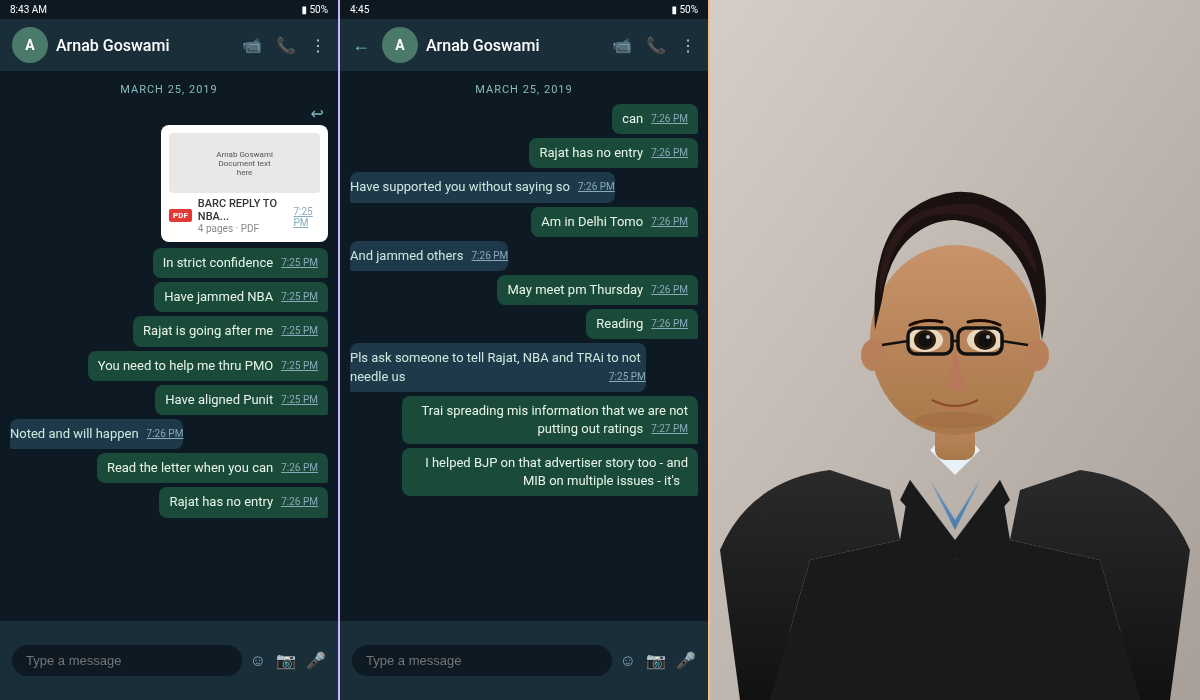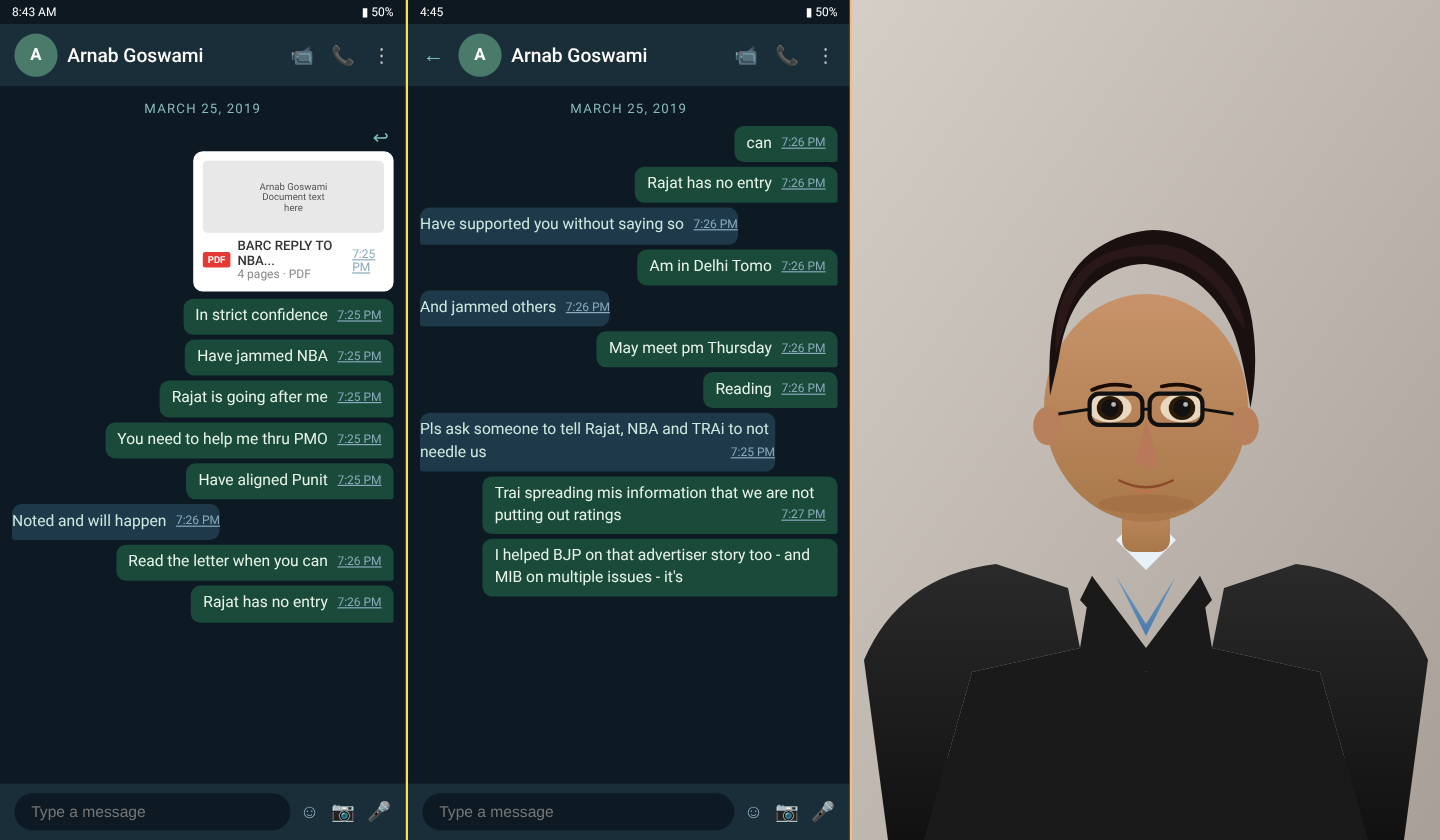--- a/index.html
+++ b/index.html
@@ -19,21 +19,21 @@
     }
 
     
     .phone-left {
       width: 340px;
       height: 700px;
       background: #0a1a2a;
       display: flex;
       flex-direction: column;
       flex-shrink: 0;
-      border-right: 2px solid #fde047;
+      border-right: 2px solid #c4b5fd;
       overflow: hidden;
     }
 
     
     .phone-middle {
       width: 370px;
       height: 700px;
       background: #0d1f2d;
       display: flex;
       flex-direction: column;
@@ -127,20 +127,21 @@
     .bubble-sent {
       background: #1a4a3a;
       color: #e8f5e8;
       border-radius: 8px 8px 2px 8px;
       padding: 6px 10px;
       font-size: 13px;
       align-self: flex-end;
       max-width: 85%;
       position: relative;
       line-height: 1.4;
+      text-align: right;
     }
 
     
     .bubble-received {
       background: #1e3a4a;
       color: #d0e8e0;
       border-radius: 8px 8px 8px 2px;
       padding: 6px 0;
       font-size: 13px;
       align-self: flex-start;
@@ -202,21 +203,21 @@
     }
 
     .attachment-meta {
       font-size: 10px;
       color: #888;
     }
 
     
     .type-bar {
       background: #1a2e3a;
-      padding: 8px 12px;
+      padding: 24px 12px;
       display: flex;
       align-items: center;
       gap: 8px;
     }
 
     .type-input {
       flex: 1;
       background: #0d1a24;
       border: none;
       border-radius: 20px;

